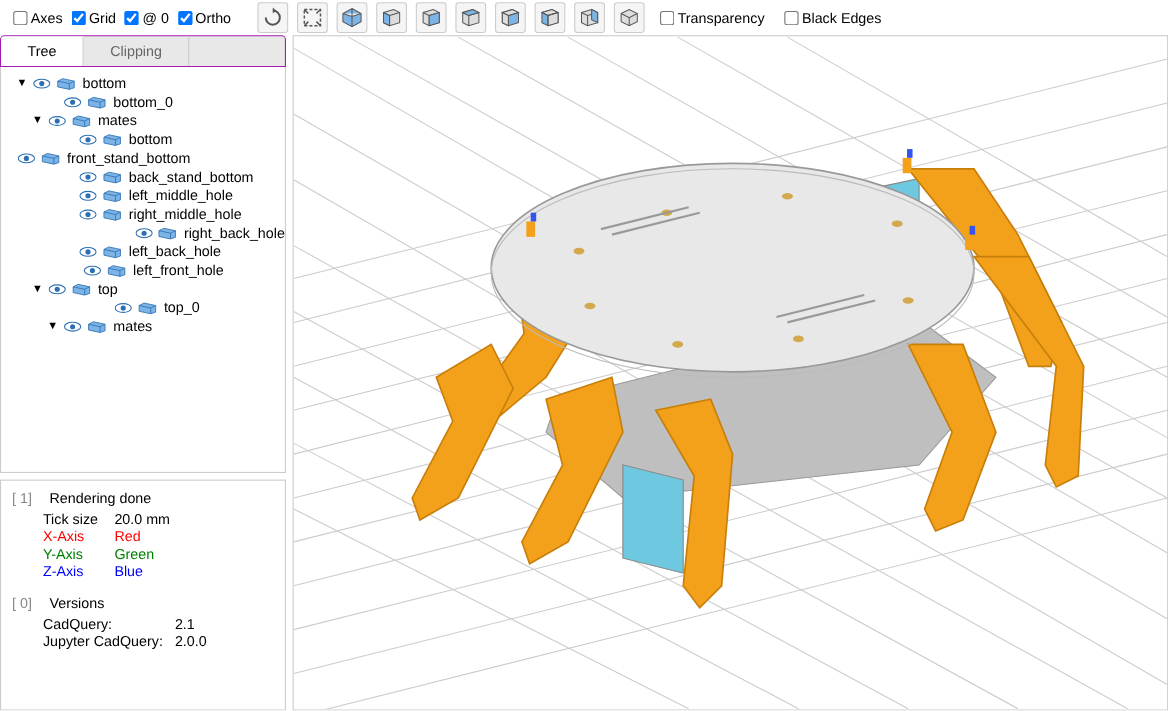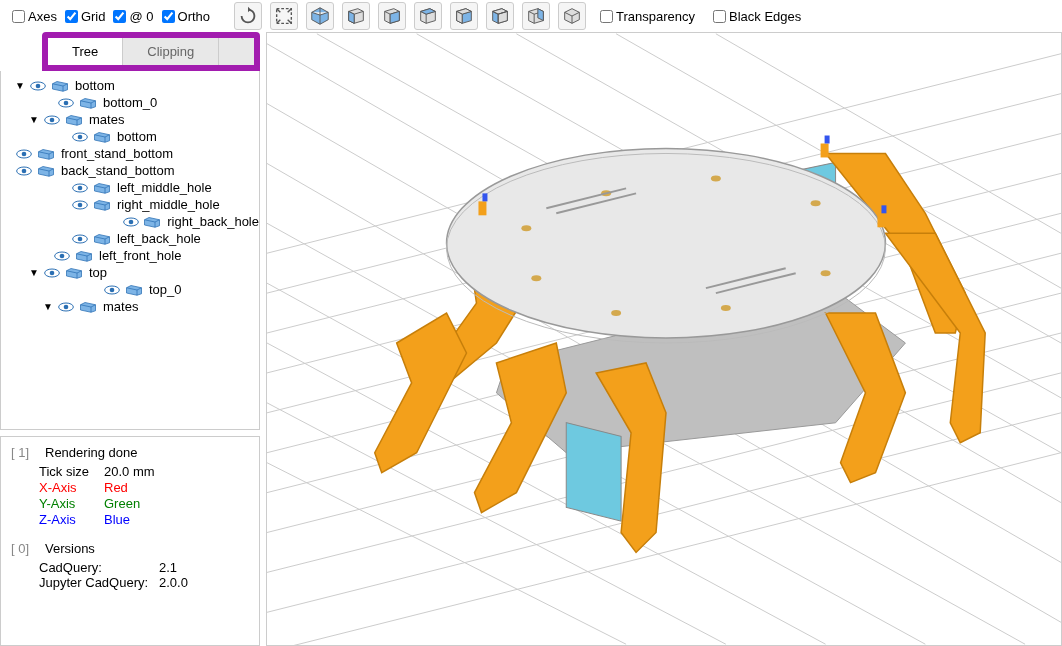--- a/index.html
+++ b/index.html
@@ -4,21 +4,21 @@
 <style>
 * { box-sizing: border-box; margin: 0; padding: 0; font-family: Arial, Helvetica, sans-serif; font-size: 13px; }
 body { background: #fff; width: 1062px; height: 646px; display: flex; flex-direction: column; }
 .toolbar { display: flex; align-items: center; gap: 8px; padding: 4px 12px; height: 32px; }
 .toolbar label { display: flex; align-items: center; gap: 3px; cursor: pointer; }
 .toolbar input[type=checkbox] { width: 13px; height: 13px; }
 .tb-btn { width: 28px; height: 28px; border: 1px solid #ccc; background: #f5f5f5; border-radius: 3px; display: flex; align-items: center; justify-content: center; cursor: pointer; }
 .tb-btn svg { width: 22px; height: 22px; }
 .main { display: flex; flex: 1; min-height: 0; }
 .left { width: 260px; display: flex; flex-direction: column; border-right: none; }
-.tabs { display: flex; border: 6px solid #a21caf; border-radius: 4px 4px 0 0; overflow: hidden; background: #e8e8e8; margin-left: 42px; }
+.tabs { display: flex; border: 1px solid #a21caf; border-radius: 4px 4px 0 0; overflow: hidden; background: #e8e8e8; }
 .tab { padding: 6px 24px; cursor: pointer; border-right: 1px solid #ccc; color: #666; }
 .tab.active { background: #fff; color: #000; }
 .tree { flex: 1; border: 1px solid #ccc; border-top: none; overflow: auto; padding: 6px 0; }
 .tree-row { display: flex; align-items: center; gap: 4px; padding: 1px 0; white-space: nowrap; }
 .chevron { width: 10px; display: inline-block; text-align: center; font-size: 10px; cursor: pointer; }
 .eye { width: 18px; height: 12px; display: inline-flex; align-items: center; justify-content: center; }
 .eye svg { width: 16px; height: 10px; }
 .shape { width: 18px; height: 12px; display: inline-flex; }
 .shape svg { width: 18px; height: 12px; }
 .tree-row .lbl { padding-left: 2px; }
@@ -210,21 +210,21 @@
             </svg>
           </span>
           <span class="shape">
             <svg viewBox="0 0 24 14">
               <path d="M2 4 L8 1 L22 4 L22 12 L16 14 L2 11 Z" fill="#7db4e6" stroke="#2b6fb3"></path>
               <path d="M2 4 L16 7 L22 4 M16 7 L16 14" fill="none" stroke="#2b6fb3"></path>
             </svg>
           </span>
           <span class="lbl">front_stand_bottom</span>
         </div>
-        <div class="tree-row" style="">
+        <div class="tree-row" style="padding-left: 56px;">
           <span class="chevron"></span>
           <span class="eye">
             <svg viewBox="0 0 24 14">
               <ellipse cx="12" cy="7" rx="11" ry="6" fill="none" stroke="#2b6fb3" stroke-width="1.5"></ellipse>
               <circle cx="12" cy="7" r="3.5" fill="#2b6fb3"></circle>
             </svg>
           </span>
           <span class="shape">
             <svg viewBox="0 0 24 14">
               <path d="M2 4 L8 1 L22 4 L22 12 L16 14 L2 11 Z" fill="#7db4e6" stroke="#2b6fb3"></path>
@@ -290,21 +290,21 @@
             </svg>
           </span>
           <span class="shape">
             <svg viewBox="0 0 24 14">
               <path d="M2 4 L8 1 L22 4 L22 12 L16 14 L2 11 Z" fill="#7db4e6" stroke="#2b6fb3"></path>
               <path d="M2 4 L16 7 L22 4 M16 7 L16 14" fill="none" stroke="#2b6fb3"></path>
             </svg>
           </span>
           <span class="lbl">left_back_hole</span>
         </div>
-        <div class="tree-row" style="padding-left: 38px;">
+        <div class="tree-row" style="padding-left: 60px;">
           <span class="chevron"></span>
           <span class="eye">
             <svg viewBox="0 0 24 14">
               <ellipse cx="12" cy="7" rx="11" ry="6" fill="none" stroke="#2b6fb3" stroke-width="1.5"></ellipse>
               <circle cx="12" cy="7" r="3.5" fill="#2b6fb3"></circle>
             </svg>
           </span>
           <span class="shape">
             <svg viewBox="0 0 24 14">
               <path d="M2 4 L8 1 L22 4 L22 12 L16 14 L2 11 Z" fill="#7db4e6" stroke="#2b6fb3"></path>

